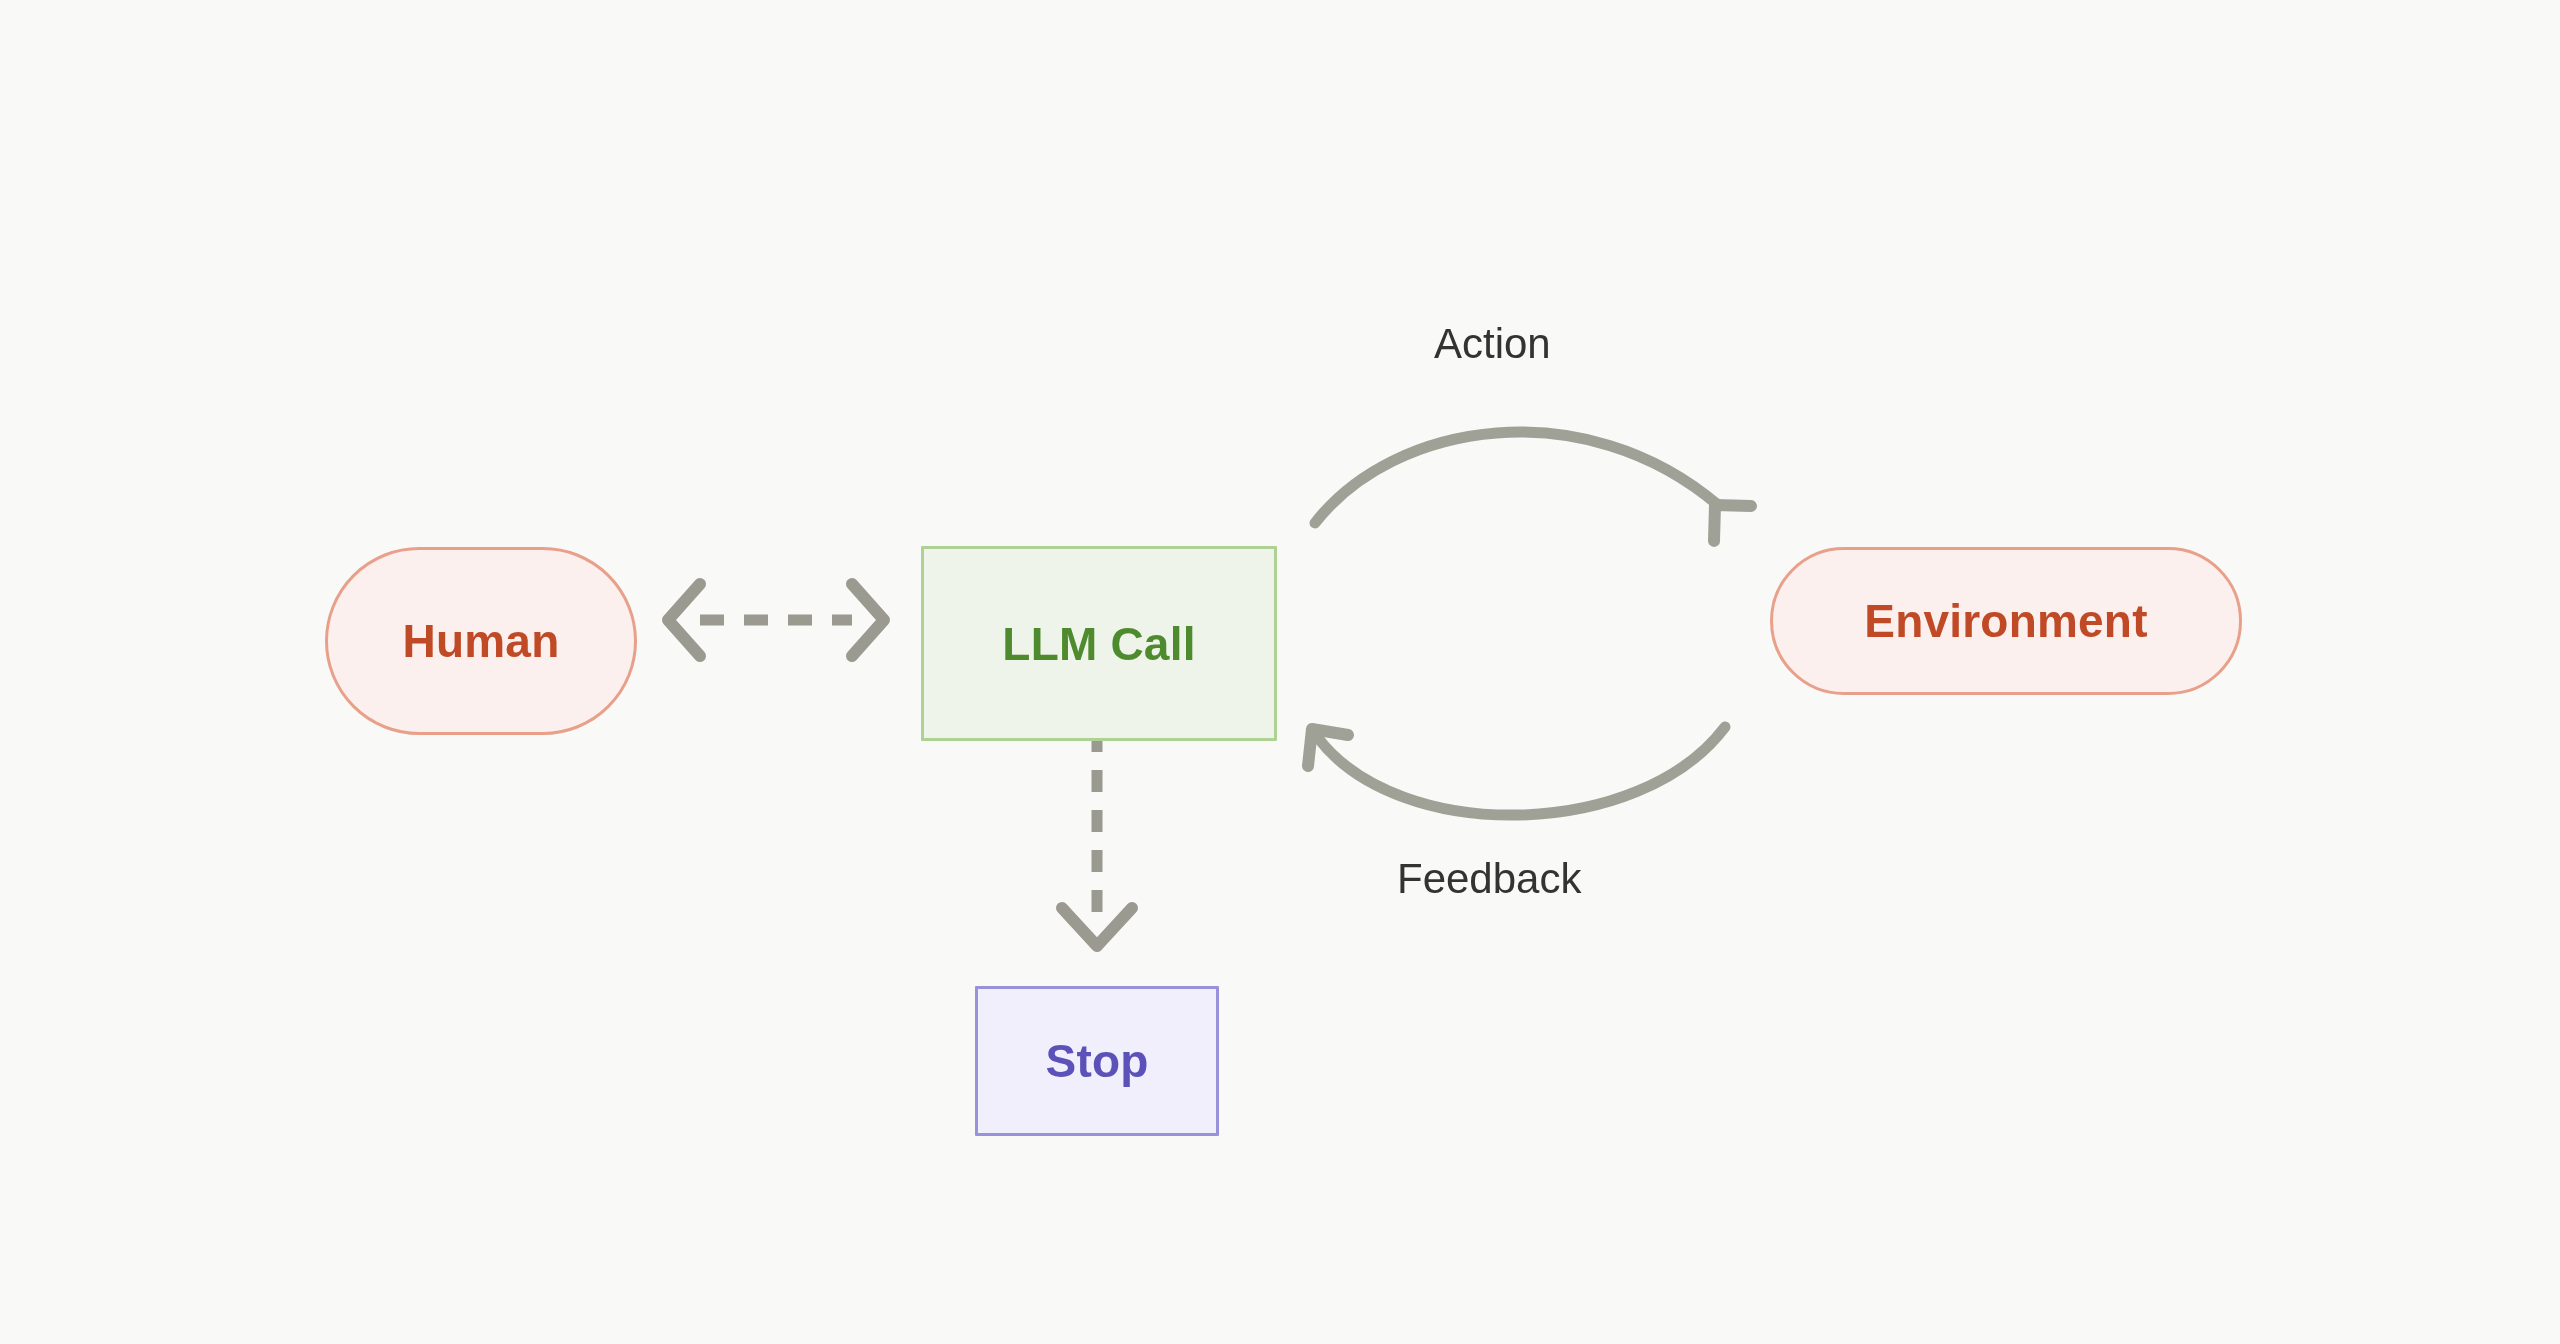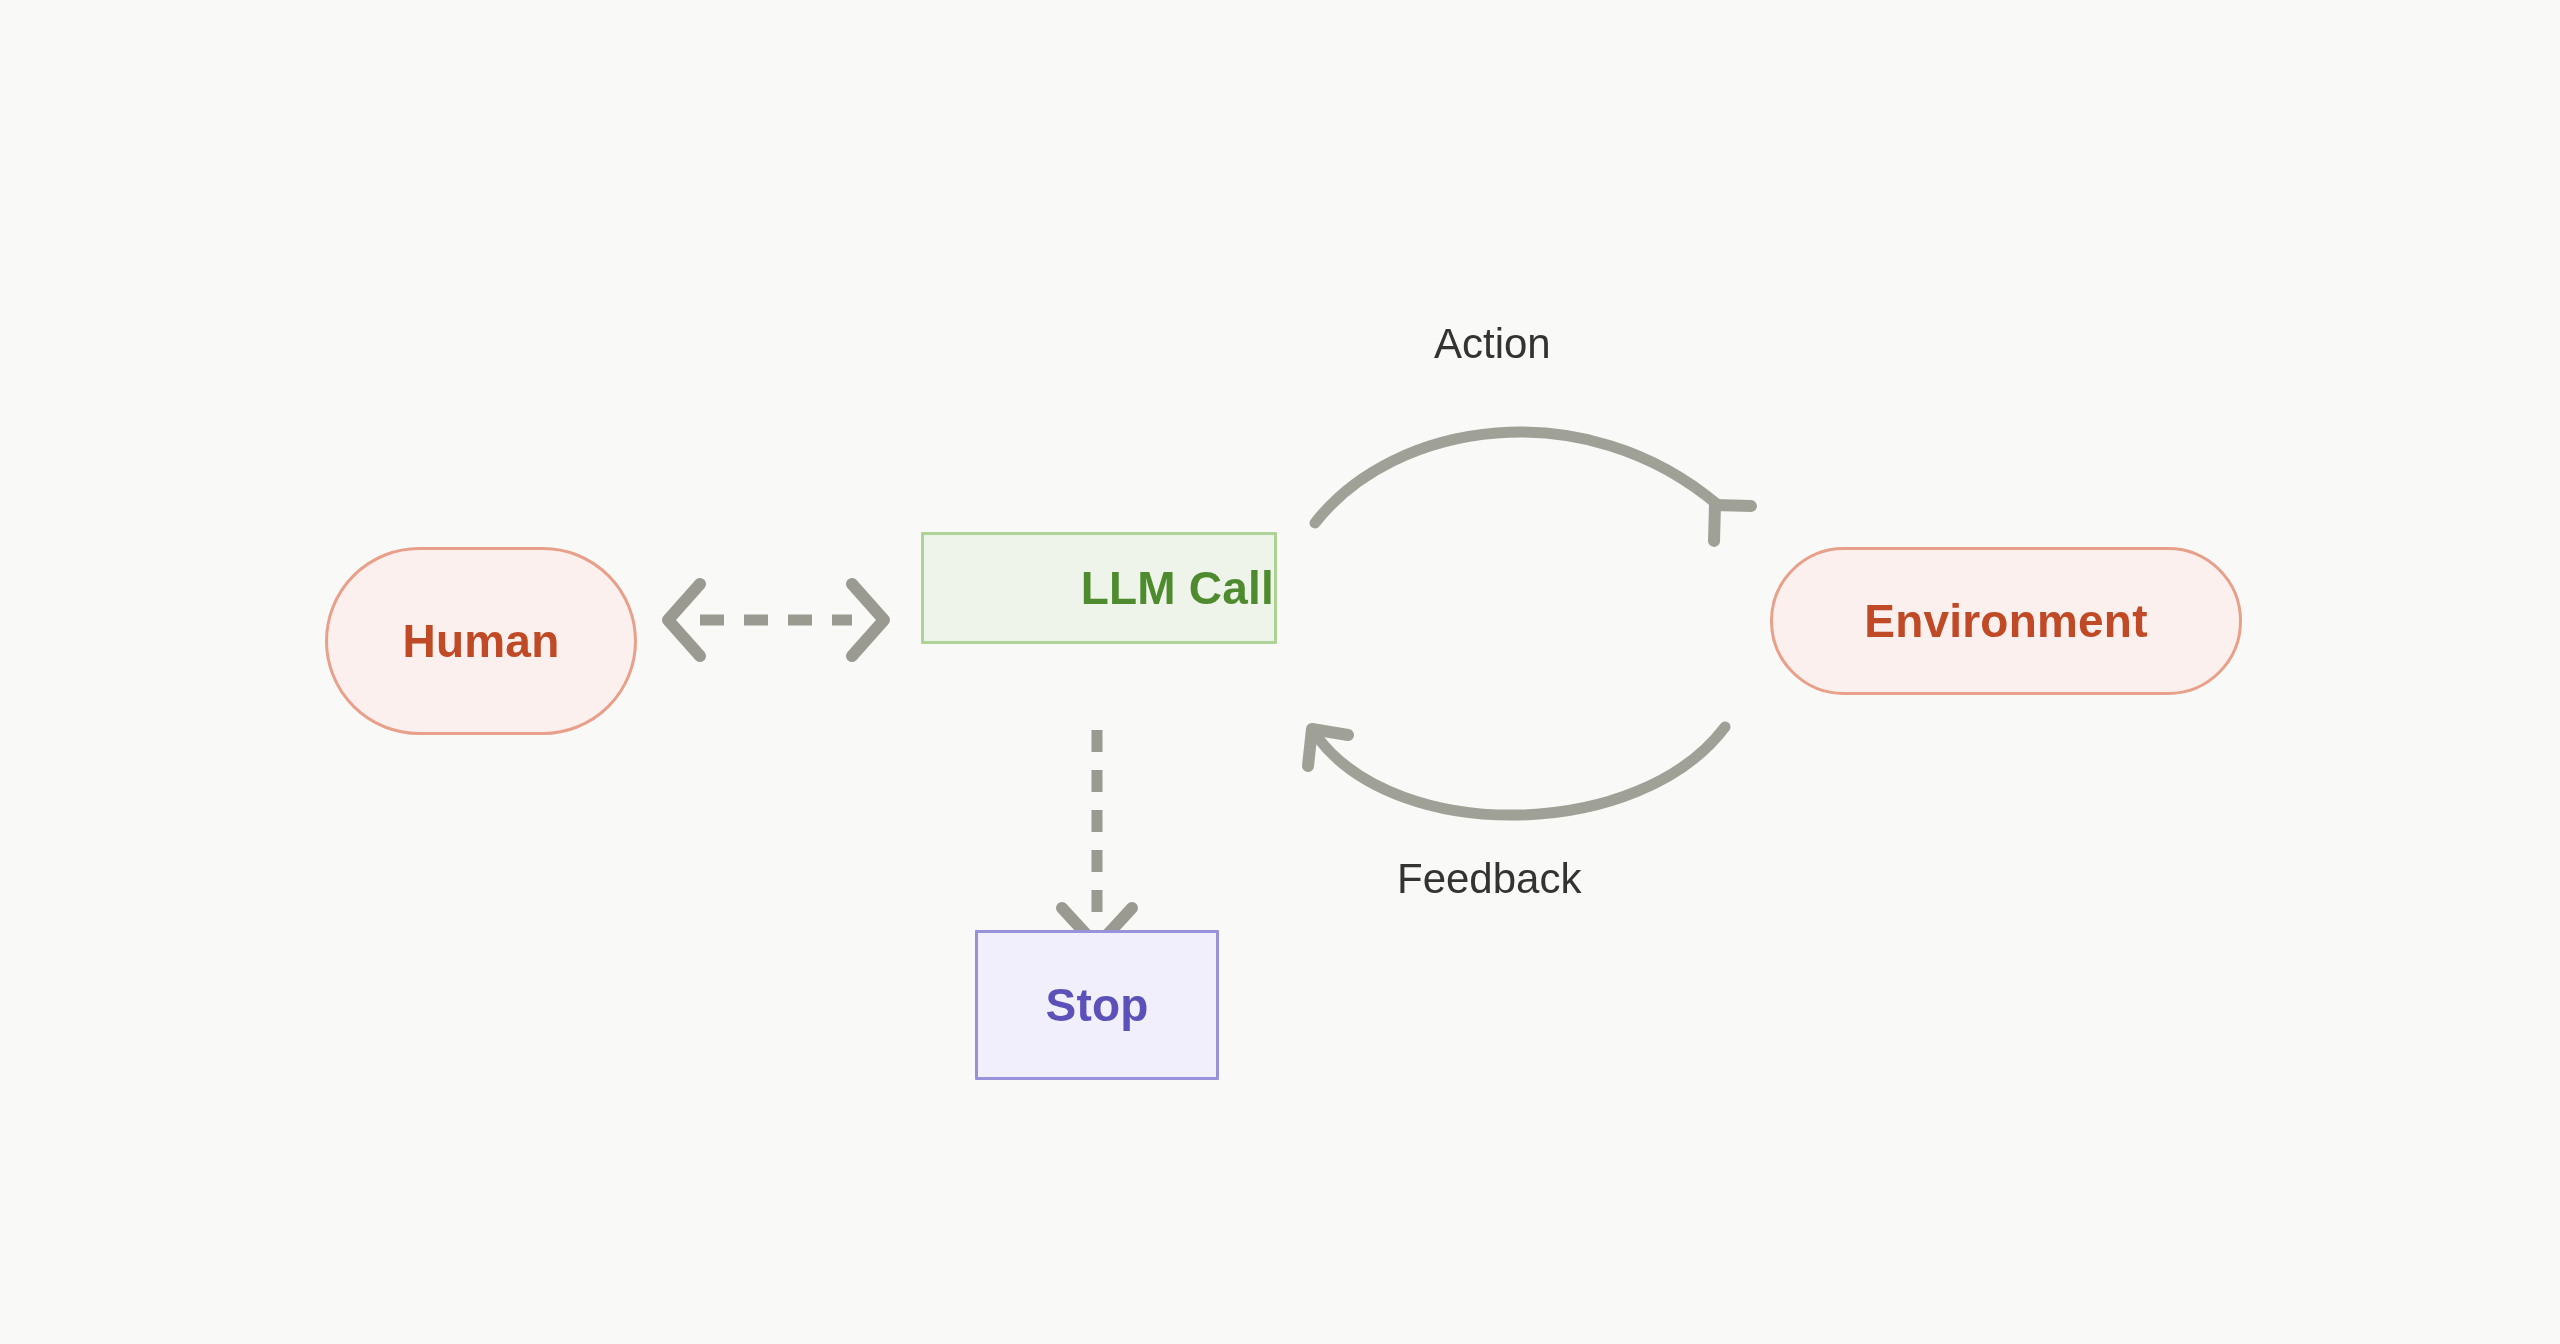--- a/index.html
+++ b/index.html
@@ -82,38 +82,37 @@
   #node-human {
     left: 325px;
     top: 547px;
     width: 312px;
     height: 188px;
   }
   #node-human .node-label { font-size: 46px; }
 
   #node-llm {
     left: 921px;
-    top: 532px;
+    top: 546px;
     width: 356px;
-    height: 112px;
-    justify-content: flex-end;
+    height: 195px;
   }
   #node-llm .node-label { font-size: 46px; }
 
   #node-environment {
     left: 1770px;
     top: 547px;
     width: 472px;
     height: 148px;
   }
   #node-environment .node-label { font-size: 46px; }
 
   #node-stop {
     left: 975px;
-    top: 930px;
+    top: 986px;
     width: 244px;
     height: 150px;
   }
   #node-stop .node-label { font-size: 46px; }
 
   
   .edge-label {
     position: absolute;
     color: #33332F;
     font-size: 42px;

